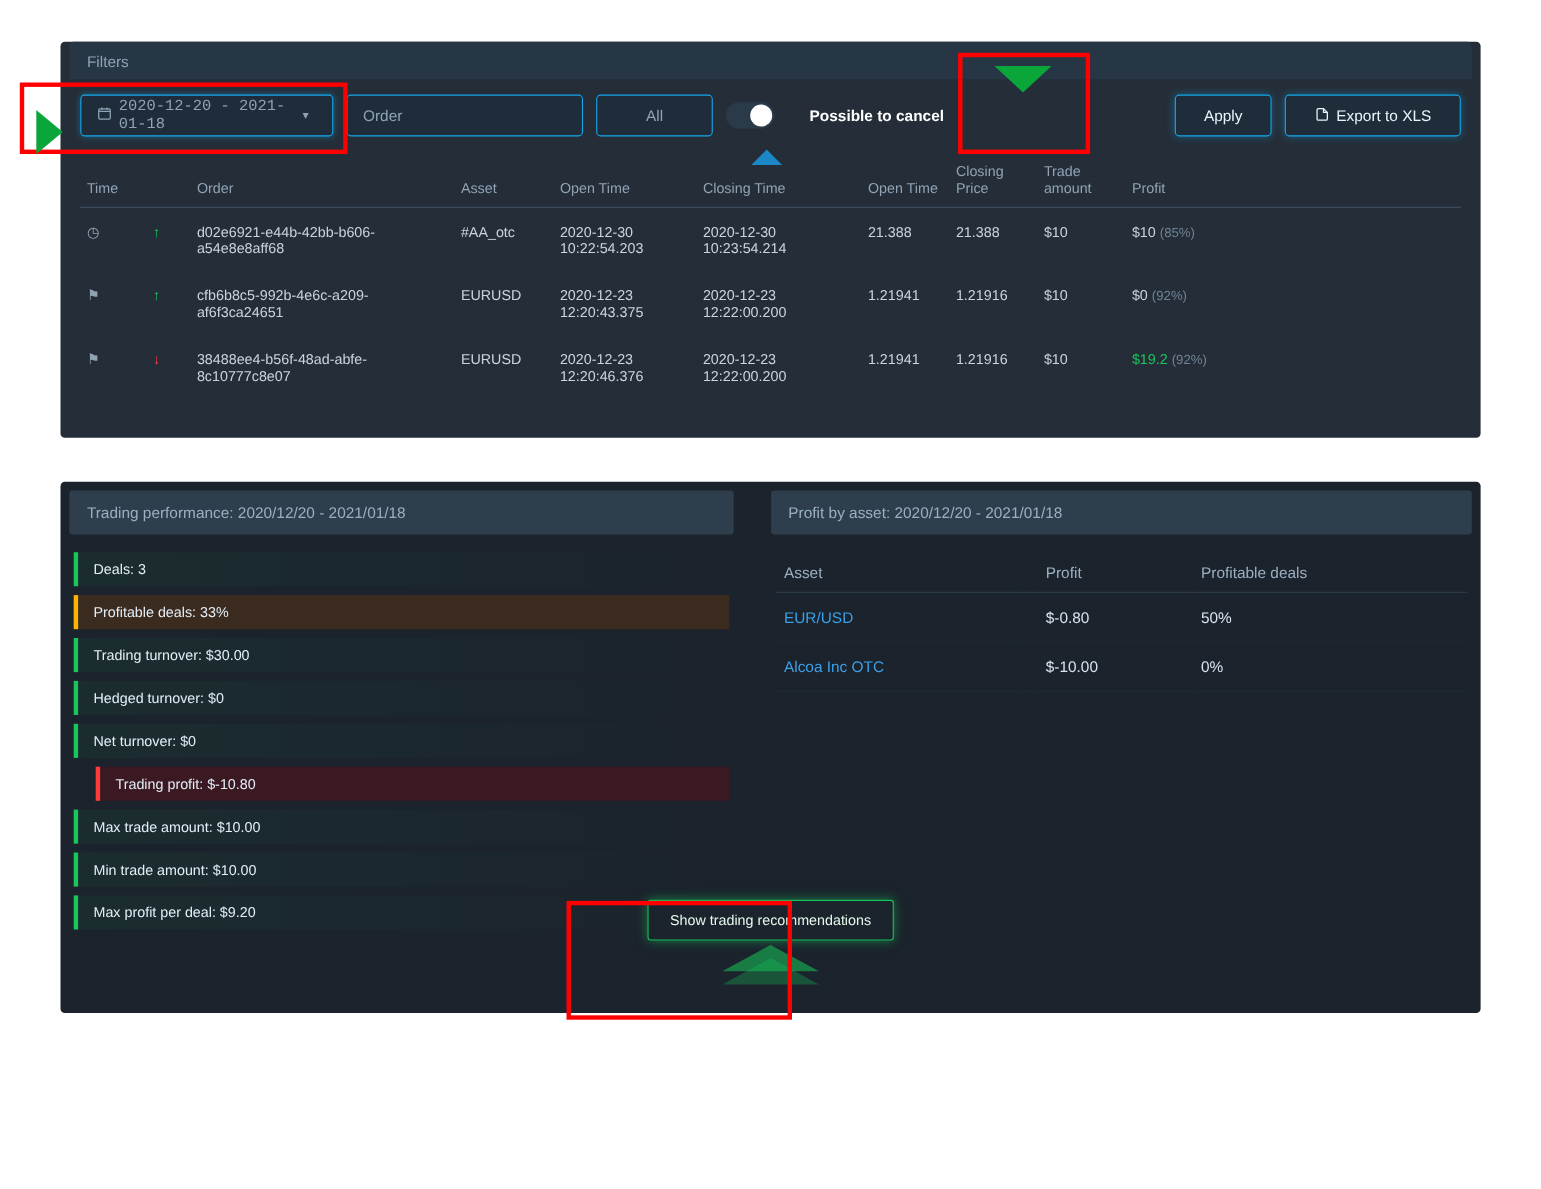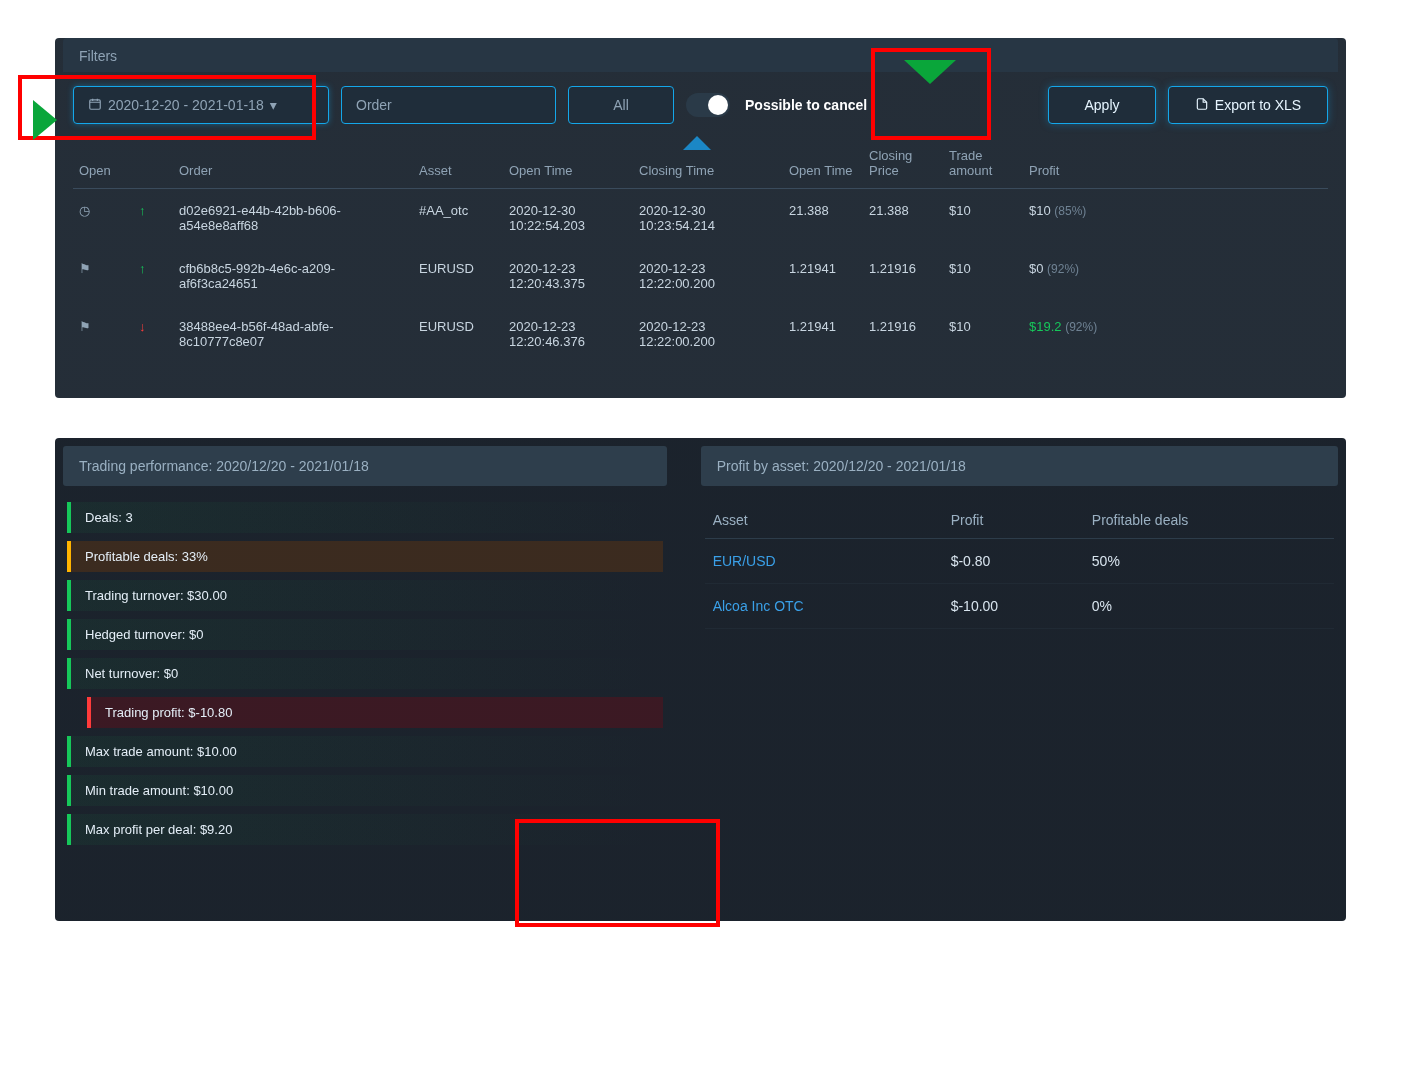--- a/index.html
+++ b/index.html
@@ -48,51 +48,51 @@
     background: #1f2d3a;
     border: 1px solid #14a7ea;
     border-radius: 4px;
     height: 38px;
     display: flex;
     align-items: center;
     padding: 0 14px;
     color: #8fa3b5;
     font-size: 14px;
   }
-  .ctrl.date { width: 256px; box-shadow: 0 0 6px rgba(20,167,234,0.4); }
+  .ctrl.date { width: 230px; box-shadow: 0 0 6px rgba(20,167,234,0.4); font-family: Liberation Mono, monospace; }
   .ctrl.order { width: 215px; }
   .ctrl.all   { width: 106px; justify-content: center; }
   .switch {
     width: 44px; height: 24px;
     background: #2a3a48;
     border-radius: 12px;
     position: relative;
   }
   .switch::after {
     content:"";
     position:absolute;
     width:20px;height:20px;
     background:#fff;
     border-radius:50%;
     top:2px; right:2px;
   }
-  .switch-label { color:#fff; font-weight:600; margin-left:3px; margin-right:auto; font-size:14px;}
+  .switch-label { color:#fff; font-weight:600; margin-left:20px; margin-right:auto; font-size:14px;}
   .btn {
     height: 38px;
     display:flex;align-items:center;justify-content:center;
     border-radius:4px;
     border:1px solid #14a7ea;
     background:#1f2d3a;
     color:#e6f5ff;
     padding:0 22px;
     font-size:14px;
     box-shadow: 0 0 8px rgba(20,167,234,0.35);
     cursor:pointer;
   }
-  .btn.apply  { width:108px; }
+  .btn.apply  { width:88px; }
   .btn.export { width:160px; }
   .cal-icon, .file-icon, .caret-icon { display:inline-block; margin-right:6px; }
   table.trades {
     width: calc(100% - 36px);
     margin: 0 18px;
     border-collapse: collapse;
     color:#c8d5e0;
     font-size:13px;
   }
   table.trades th {
@@ -233,21 +233,21 @@
     </div>
   </div>
 
   <div style="position:absolute; left:628px; top:98px;">
     <div class="blue-arrow-up"></div>
   </div>
 
   <table class="trades">
     <thead>
       <tr>
-        <th style="width:60px">Open</th>
+        <th style="width:60px">Time</th>
         <th style="width:40px"></th>
         <th style="width:240px">Order</th>
         <th style="width:90px">Asset</th>
         <th style="width:130px">Open Time</th>
         <th style="width:150px">Closing Time</th>
         <th style="width:80px">Open Time</th>
         <th style="width:80px">Closing Price</th>
         <th style="width:80px">Trade amount</th>
         <th>Profit</th>
       </tr>
@@ -328,15 +328,24 @@
           </tr>
           <tr>
             <td class="asset-name">Alcoa Inc OTC</td>
             <td>$-10.00</td>
             <td>0%</td>
           </tr>
         </tbody>
     </table>
   </div>
 
+  <div class="reco-wrap">
+    <button class="reco-btn">
+      <span>Show trading recommendations</span>
+    </button>
+    <div class="green-up-stack">
+      <div class="t1"></div>
+        <div class="t2"></div>
+    </div>
+  </div>
 
   <div class="red-callout" style="left:460px; bottom:-6px; width:205px; height:108px;"></div>
 </div>
 
 </body></html>

